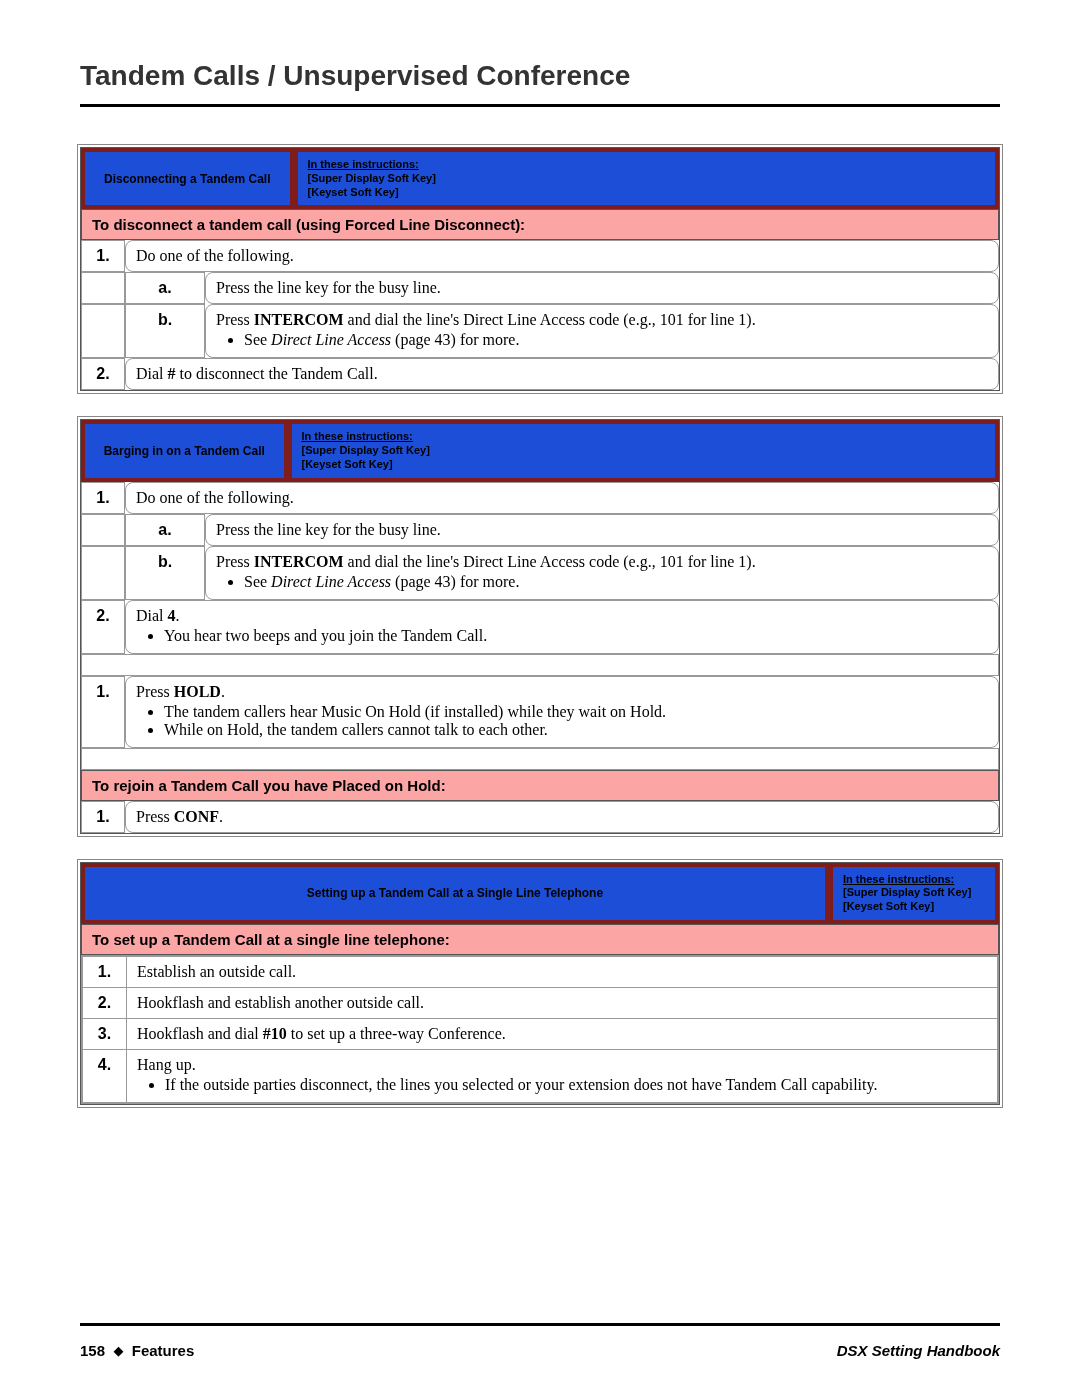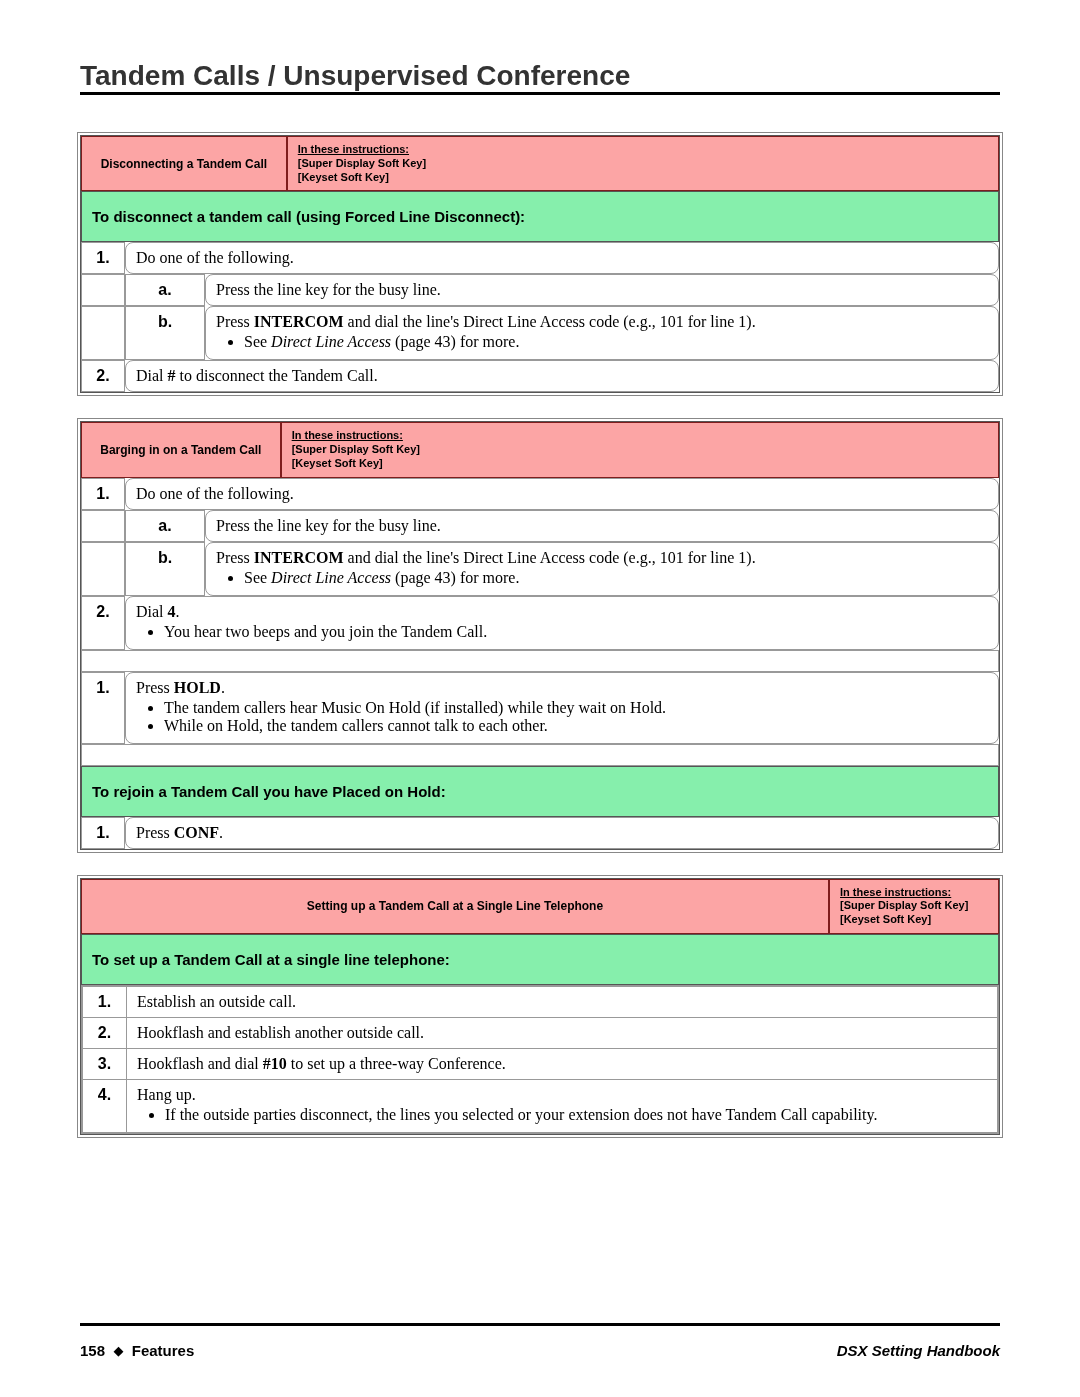--- a/index.html
+++ b/index.html
@@ -14,62 +14,62 @@
     width: 1080px;
     height: 1397px;
     padding: 60px 80px 30px 80px;
     position: relative;
   }
   .page-title {
     font-family: Arial, Helvetica, sans-serif;
     font-weight: bold;
     font-size: 28px;
     color: #333;
-    margin: 0 0 0 0;
+    margin: 0 0 12px 0;
   }
   .title-rule {
     border: none;
     border-top: 3px solid #000;
     margin: 0 0 40px 0;
   }
   .instr-table {
     width: 100%;
     border: 1px solid #555;
     border-collapse: separate;
     border-spacing: 0;
     margin-bottom: 28px;
     outline: 1px solid #888;
     outline-offset: 2px;
   }
   .hdr-row td {
-    background: #fca5a5;
-    border: 1px solid #7f1d1d;
+    background: #1d4ed8;
+    border: 4px solid #7f1d1d;
     padding: 6px 10px;
     vertical-align: middle;
   }
   .hdr-title {
     font-family: Arial, Helvetica, sans-serif;
     font-weight: bold;
     font-size: 12px;
     text-align: center;
   }
   .hdr-note {
     font-family: Arial, Helvetica, sans-serif;
     font-size: 11px;
     line-height: 1.25;
     font-weight: bold;
   }
   .hdr-note .u { text-decoration: underline; }
   .section-row td {
     border: 1px solid #555;
-    padding: 16px 10px;
+    padding: 6px 10px;
     font-family: Arial, Helvetica, sans-serif;
     font-weight: bold;
     font-size: 15px;
-    background: #86efac;
+    background: #fca5a5;
   }
   .step-row td, .sub-row td {
     border: 1px solid #999;
     padding: 6px 10px;
     vertical-align: top;
     font-size: 16px;
     background: #fff;
   }
   .num-cell {
     width: 44px;

